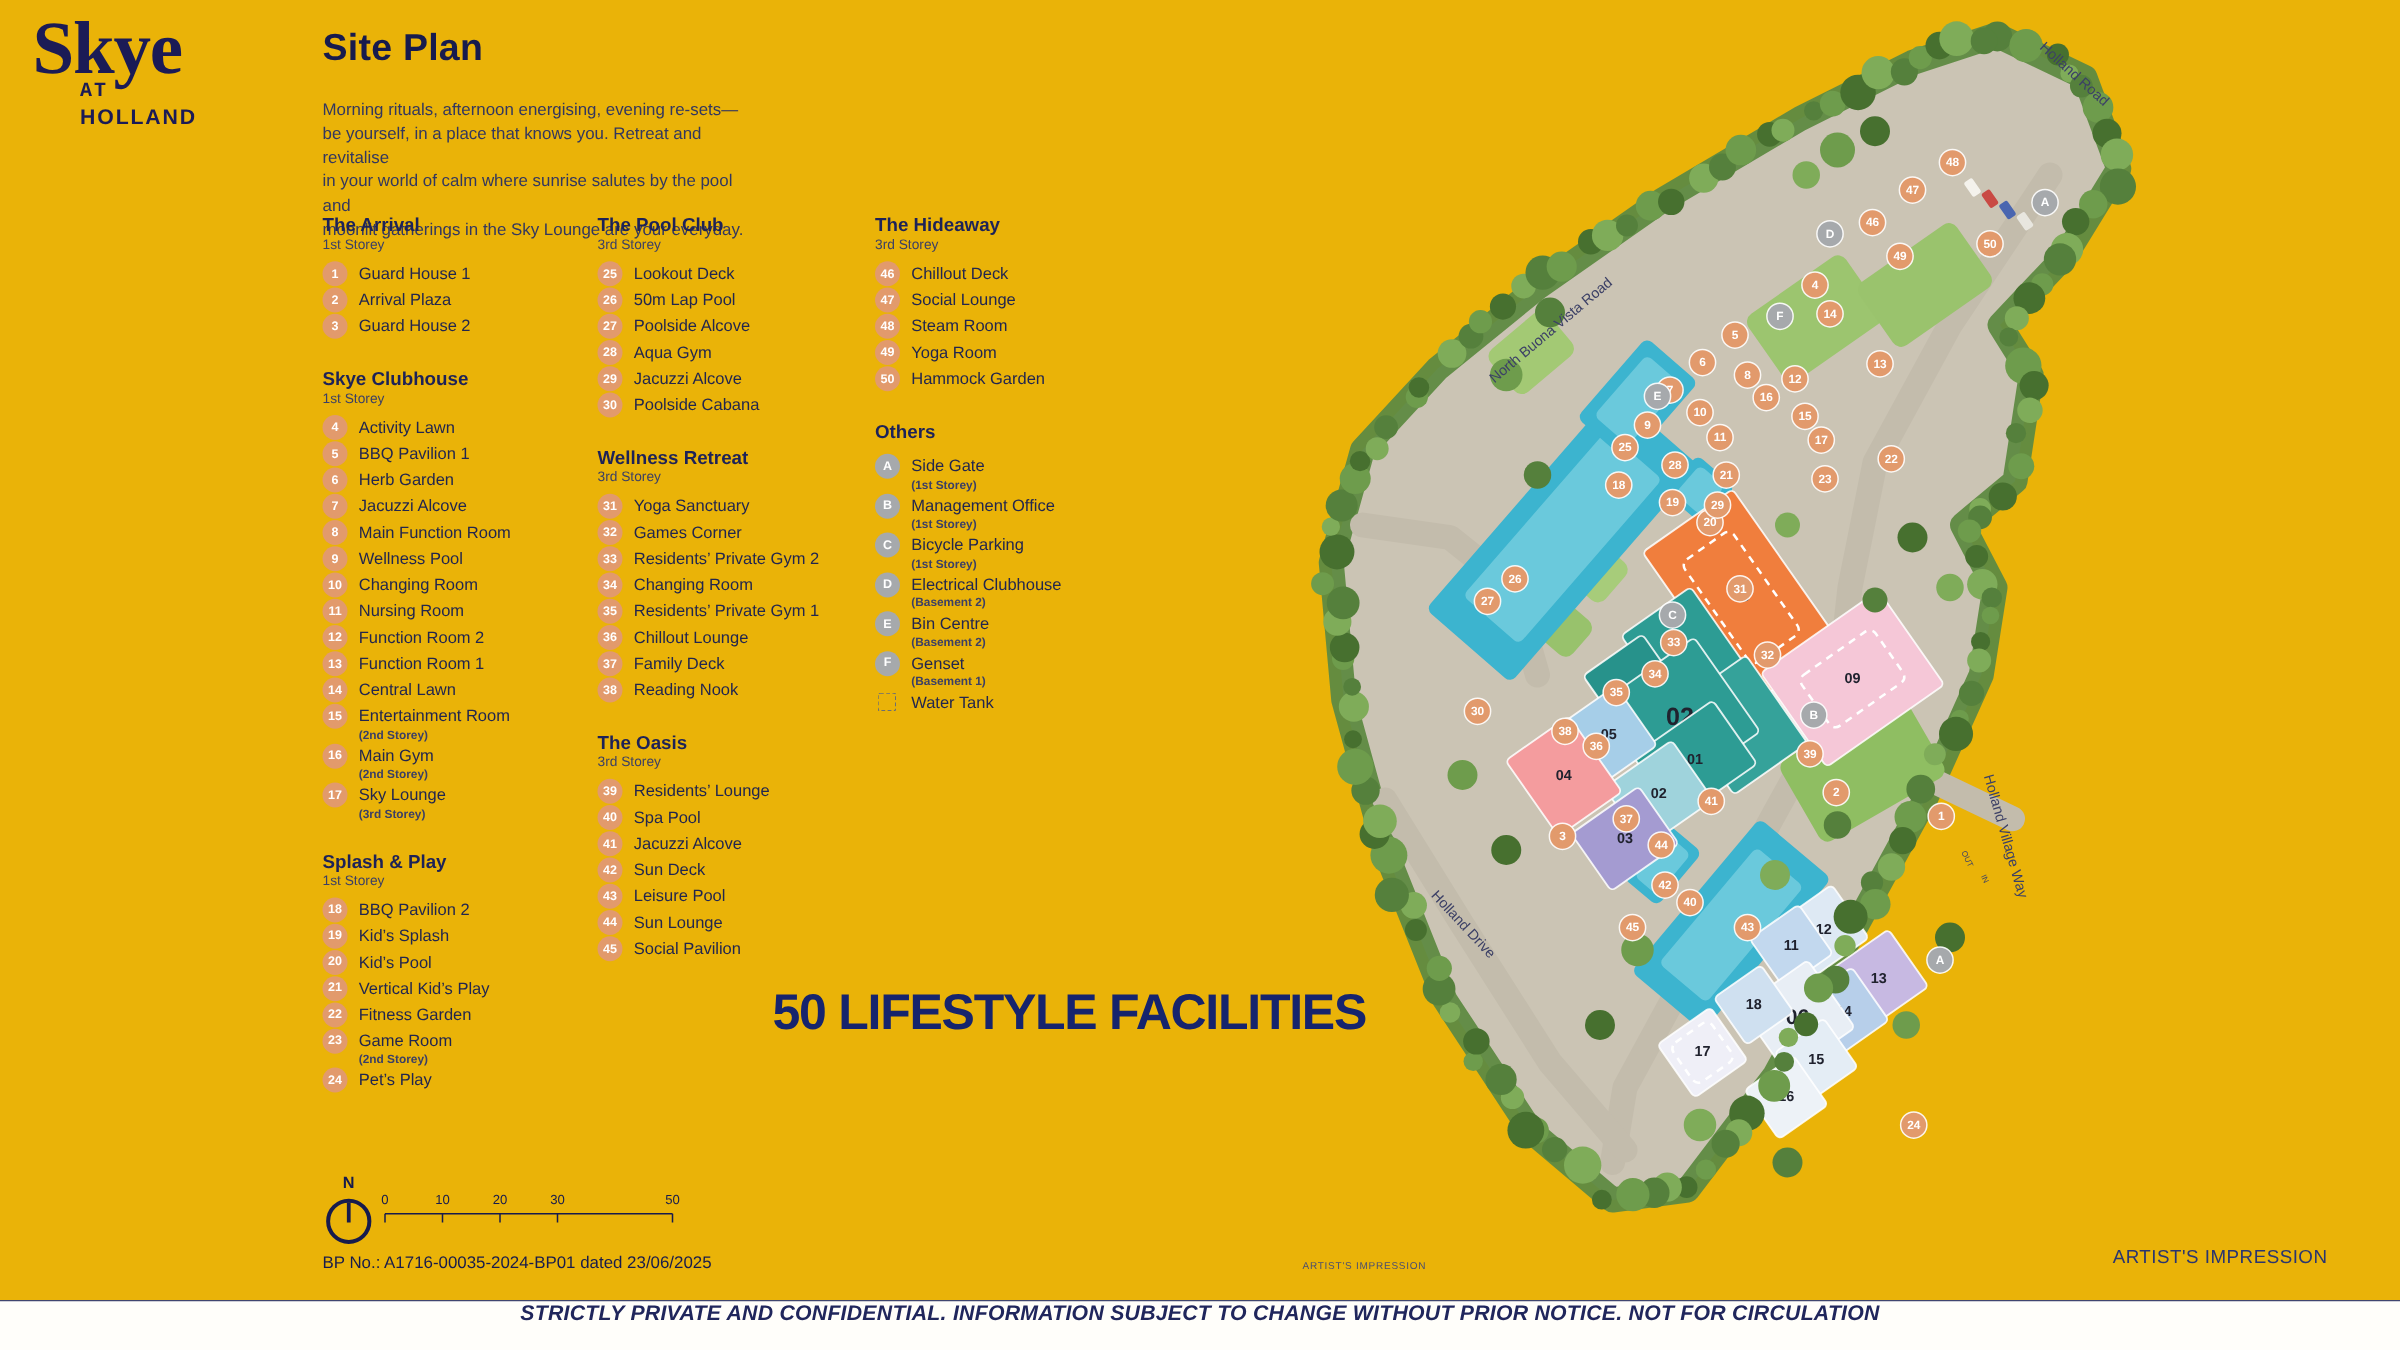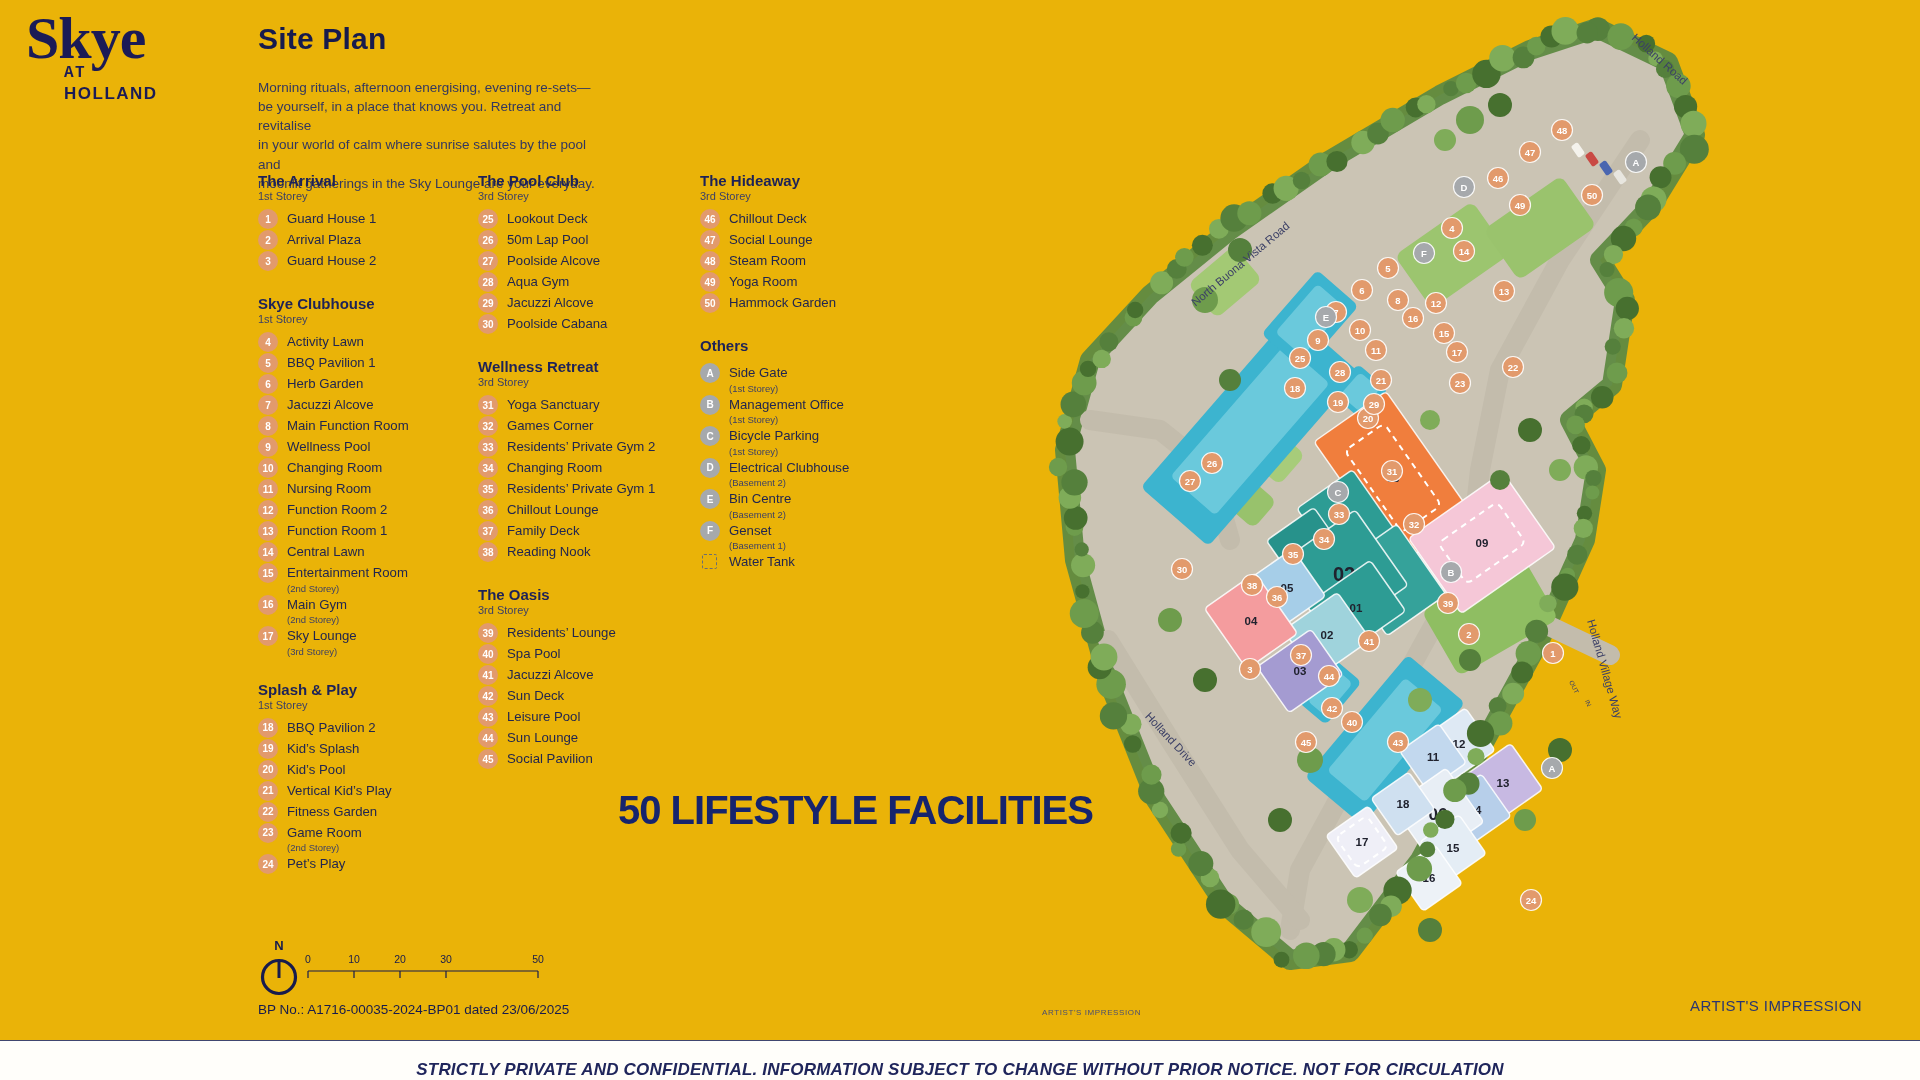--- a/index.html
+++ b/index.html
@@ -26,38 +26,38 @@
   .sec-title { font-size:15px; font-weight:bold; color:#1d2258; }
   .sec-storey { font-size:11px; color:#3b3f66; margin:1px 0 7px 0; }
   .sec-title.no-storey { margin-bottom:9px; }
   .legend-item { display:flex; align-items:flex-start; min-height:20px; margin-bottom:1px; }
   .badge { flex:0 0 auto; width:20px; height:20px; border-radius:50%; background:#E29A6C; color:#fff;
            font-size:10px; font-weight:bold; display:flex; align-items:center; justify-content:center; margin-right:9px; margin-top:0px; }
   .badge.gray { background:#A6A9AC; }
   .badge.dashed { background:transparent; border:1.6px dashed #6a6d74; border-radius:2px; width:15px; height:15px; margin:2px 12px 2px 2px; }
   .item-text { display:flex; flex-direction:column; padding-top:3px; }
   .item-label { font-size:13.2px; color:#22264f; line-height:1.1; }
-  .item-note { font-size:9.5px; color:#3b3f66; margin-top:2px; }
+  .item-note { font-size:9.5px; color:#3b3f66; margin-top:2px;font-weight:bold; }
 
   
   .headline { position:absolute; left:618px; top:788px; font-size:40px; font-weight:bold; letter-spacing:-1px; color:#16246d; }
 
   
   .compass { position:absolute; left:256px; top:938px; width:46px; text-align:center; }
   .compass .n { font-size:13px; font-weight:bold; color:#171b4d; }
   .scalebar { position:absolute; left:300px; top:952px; }
   .bp-no { position:absolute; left:258px; top:1002px; font-size:13.5px; color:#171b4d; }
 
   
   .artist-small { position:absolute; left:1042px; top:1008px; font-size:8px; letter-spacing:.6px; color:#4a4e70; }
   .artist-large { position:absolute; right:58px; top:997px; font-size:15px; letter-spacing:.4px; color:#2a3570; }
 
   
   .banner { position:absolute; left:0; top:1040px; width:1920px; height:40px; background:#FFFEFA; border-top:1.5px solid #40466f;
-            display:flex; align-items:flex-end; justify-content:center; }
+            display:flex; align-items:flex-start; justify-content:center; }
   .banner-text { font-size:17px; font-weight:bold; font-style:italic; color:#20265c; letter-spacing:.2px; }
 
   
   .siteplan { position:absolute; left:1030px; top:0; width:890px; height:1040px; }
 </style>
 </head>
 <body>
 
 <div class="page">
 

